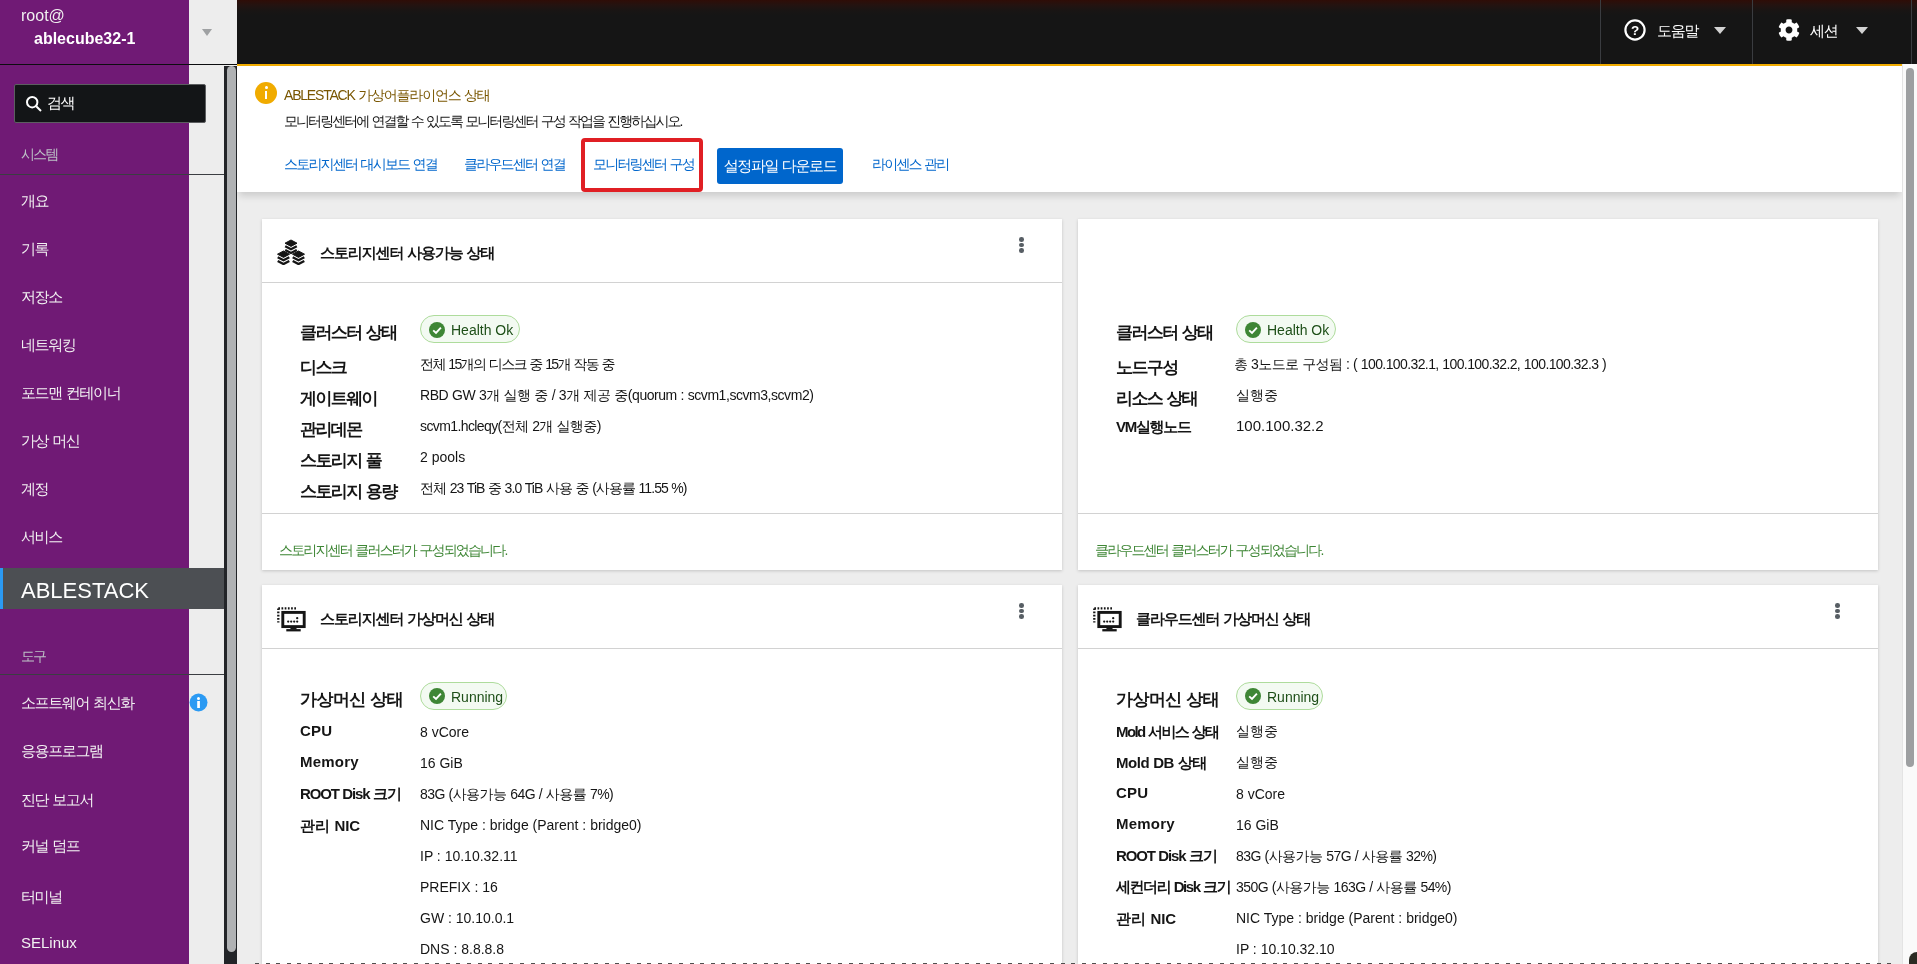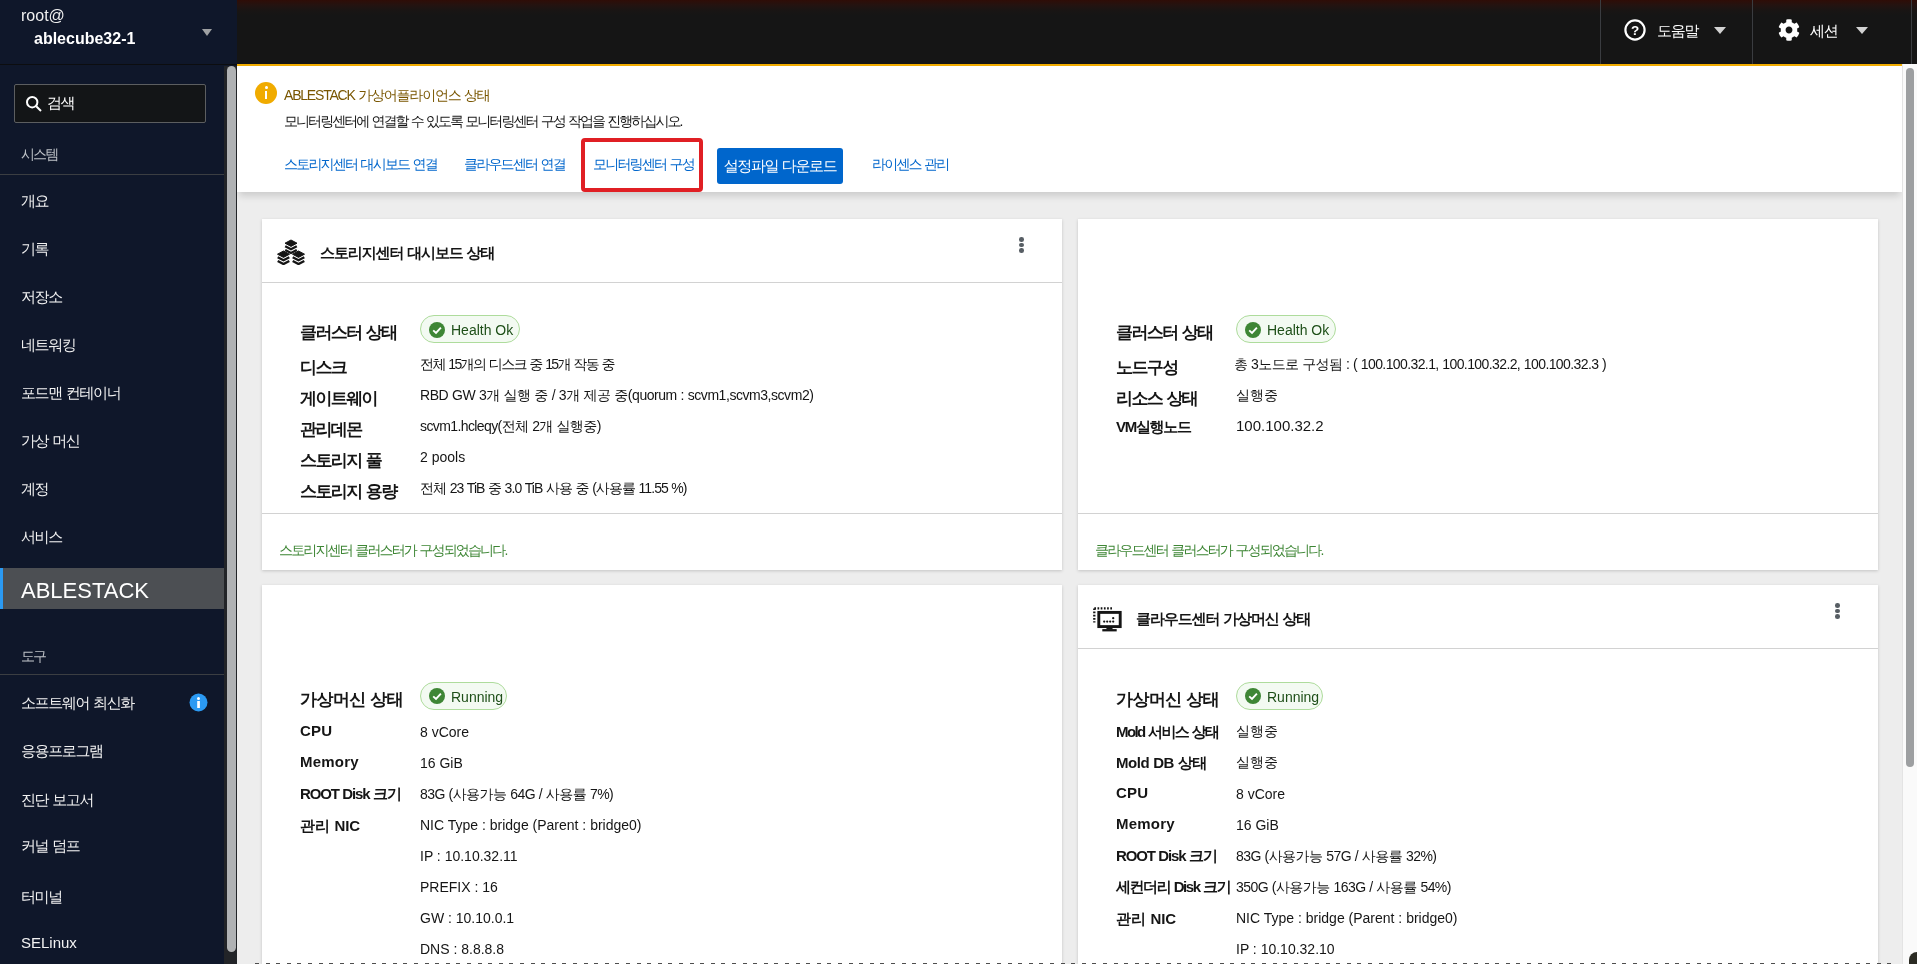--- a/index.html
+++ b/index.html
@@ -1,21 +1,21 @@
 <!DOCTYPE html>
 <html><head>
 <meta charset="utf-8">
 <style>
 *{margin:0;padding:0;box-sizing:border-box}
 html,body{width:1917px;height:964px;overflow:hidden;font-family:"Liberation Sans",sans-serif;background:#ededed;-webkit-font-smoothing:antialiased}
 .abs{position:absolute}
 .nw{white-space:nowrap}
 .ko{letter-spacing:-1.7px;word-spacing:1.2px}
 
-#sidebar{position:absolute;left:0;top:0;width:237px;height:964px;background:#0f172a;z-index:5}
+#sidebar{position:absolute;left:0;top:0;width:189px;height:964px;background:#701a75;z-index:5}
 #sbhead{position:absolute;left:0;top:0;width:237px;height:65px;border-bottom:1px solid #0c0d0f}
 #sbhead .l1{position:absolute;left:21px;top:7px;font-size:16px;color:#f0f0f0}
 #sbhead .l2{position:absolute;left:34px;top:30px;font-size:16px;font-weight:700;color:#fff}
 .caret{width:0;height:0;border-left:5.5px solid transparent;border-right:5.5px solid transparent;border-top:7px solid #9fa1a3}
 #search{position:absolute;left:14px;top:84px;width:192px;height:39px;background:#131517;border:1px solid #5c5e60;border-radius:2px}
 #search .ph{position:absolute;left:32px;top:9px;font-size:15px;color:#fefefe;letter-spacing:-1.4px}
 .navlabel{position:absolute;left:21px;font-size:14px;color:#bdc1c6;letter-spacing:-1.9px}
 .navitem{position:absolute;left:21px;font-size:15px;color:#f2f2f2;letter-spacing:-1.4px;word-spacing:1.3px}
 .navsep{position:absolute;left:0;width:224px;height:1px;background:#3b3e42}
 #active{position:absolute;left:0;top:568px;width:224px;height:41px;background:#4c4f53;border-left:3px solid #2b9af3}
@@ -143,21 +143,21 @@
         <polygon points="14,1 20,4.2 14,7.4 8,4.2" stroke-width="1"></polygon>
         <path d="M8.2 7.2 L14 10.2 L19.8 7.2" fill="none" stroke-width="2.4"></path>
         <path d="M8.2 11 L14 14 L19.8 11" fill="none" stroke-width="2.4"></path>
       </g>
       <g fill="#151515" stroke="#151515" transform="translate(7.5,11)">
         <polygon points="14,1 20,4.2 14,7.4 8,4.2" stroke-width="1"></polygon>
         <path d="M8.2 7.2 L14 10.2 L19.8 7.2" fill="none" stroke-width="2.4"></path>
         <path d="M8.2 11 L14 14 L19.8 11" fill="none" stroke-width="2.4"></path>
       </g>
     </svg>
-    <div class="ctitle nw" id="c1t">스토리지센터 대시보드 상태</div>
+    <div class="ctitle nw" id="c1t">스토리지센터 사용가능 상태</div>
     <div class="kebab">
         <i style="top:0"></i>
         <i style="top:5.7px"></i>
         <i style="top:11.4px"></i>
       </div>
   </div>
   <div class="clabel ko" id="L1" style="top:102px">클러스터 상태</div>
   <div class="pill" style="top:96px;width:100px">
       <svg style="position:absolute;left:8px;top:5.5px" width="16" height="16" viewBox="0 0 16 16">
         <circle cx="8" cy="8" r="8" fill="#3e8635"></circle>
@@ -192,20 +192,40 @@
     <div class="cvalue" id="V6" style="top:137px;left:156px;letter-spacing:-.6px;word-spacing:.4px">총 3노드로 구성됨 : ( 100.100.32.1, 100.100.32.2, 100.100.32.3 )</div>
   <div class="clabel ko" style="top:168px">리소스 상태</div>
     <div class="cvalue ko" id="V7" style="top:168px">실행중</div>
   <div class="clabel mx" id="L2" style="top:199px;letter-spacing:-1.3px">VM실행노드</div>
     <div class="cvalue" id="V8" style="top:198px;font-size:15px">100.100.32.2</div>
   <div class="csep" style="top:294px"></div>
   <div class="cfoot" id="F2" style="top:323px">클라우드센터 클러스터가 구성되었습니다.</div>
 </div>
 
 <div class="card" style="left:262px;top:585px;height:379px">
+  <div class="chead">
+    <svg style="position:absolute;left:15px;top:22px" width="29" height="25" viewBox="0 0 29 25">
+      <path d="M1.3 1.4 H19.5" fill="none" stroke="#151515" stroke-width="2.3" stroke-dasharray="1.7 1.5"></path>
+      <path d="M1.3 1.4 V15.5" fill="none" stroke="#151515" stroke-width="2.3" stroke-dasharray="1.7 1.5"></path>
+      <rect x="5.8" y="5.4" width="21.4" height="14.2" fill="none" stroke="#151515" stroke-width="2.9"></rect>
+      <circle cx="11.2" cy="14.6" r="1.15" fill="#151515"></circle>
+        <circle cx="14.2" cy="14.6" r="1.15" fill="#151515"></circle>
+        <circle cx="17.2" cy="14.6" r="1.15" fill="#151515"></circle>
+        <circle cx="20.2" cy="14.6" r="1.15" fill="#151515"></circle>
+        <circle cx="20.2" cy="11.2" r="1.15" fill="#151515"></circle>
+      <polygon points="14,19.6 19,19.6 19.8,22.5 13.2,22.5" fill="#151515"></polygon>
+      <rect x="9.3" y="22.1" width="14.4" height="2.3" fill="#151515"></rect>
+    </svg>
+    <div class="ctitle nw" id="c3t">스토리지센터 가상머신 상태</div>
+    <div class="kebab">
+        <i style="top:0"></i>
+        <i style="top:5.7px"></i>
+        <i style="top:11.4px"></i>
+      </div>
+  </div>
   <div class="clabel ko" id="L3" style="top:103px;letter-spacing:-.55px;word-spacing:.4px">가상머신 상태</div>
   <div class="pill" style="top:96.5px;width:87px">
       <svg style="position:absolute;left:8px;top:5.5px" width="16" height="16" viewBox="0 0 16 16">
         <circle cx="8" cy="8" r="8" fill="#3e8635"></circle>
         <path d="M4.2 8.4 L7 11 L11.9 5.7" fill="none" stroke="#fff" stroke-width="1.9"></path>
       </svg>
       <span id="V9">Running</span>
     </div>
   <div class="clabel lat" id="L4" style="top:137px">CPU</div>
     <div class="cvalue" id="Va" style="top:139px">8 vCore</div>

